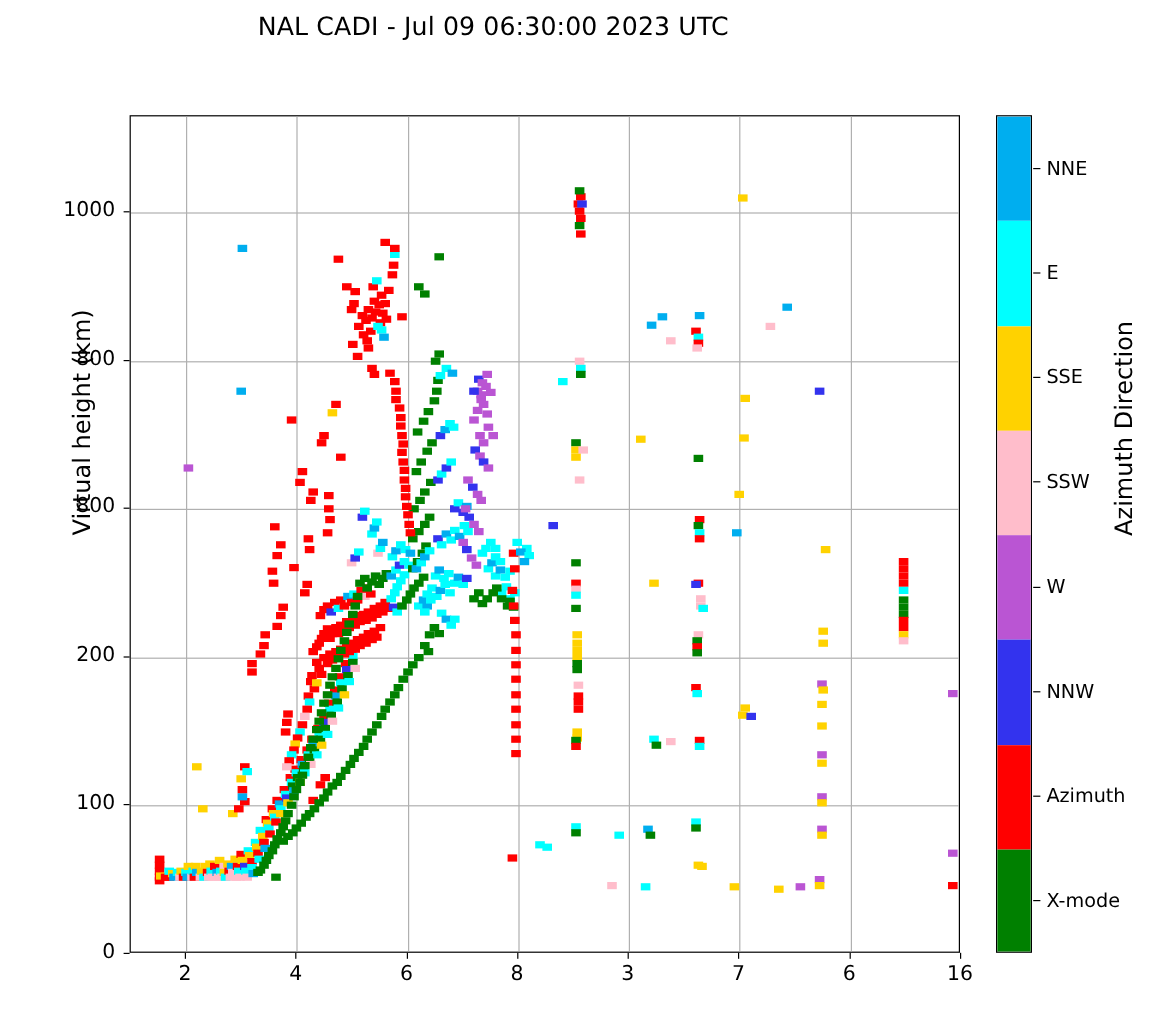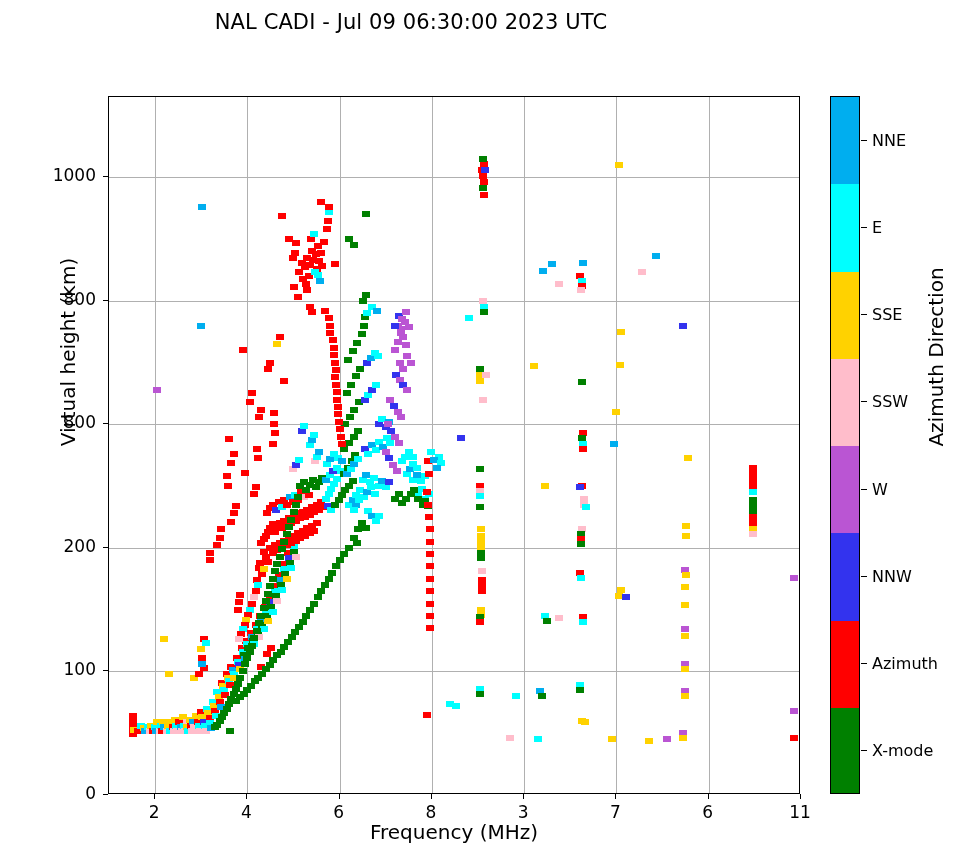--- a/index.html
+++ b/index.html
@@ -793,36 +793,35 @@
       <div class="xlab" style="left: 292.667px; top: 802px;">6</div>
       <div class="tick tickx" style="left: 414.933px; top: 794px;"></div>
       <div class="xlab" style="left: 384.933px; top: 802px;">8</div>
       <div class="tick tickx" style="left: 507.2px; top: 794px;"></div>
       <div class="xlab" style="left: 477.2px; top: 802px;">3</div>
       <div class="tick tickx" style="left: 599.467px; top: 794px;"></div>
       <div class="xlab" style="left: 569.467px; top: 802px;">7</div>
       <div class="tick tickx" style="left: 691.733px; top: 794px;"></div>
       <div class="xlab" style="left: 661.733px; top: 802px;">6</div>
       <div class="tick tickx" style="left: 784px; top: 794px;"></div>
-      <div class="xlab" style="left: 754px; top: 802px;">11</div>
+      <div class="xlab" style="left: 754px; top: 802px;">16</div>
       <div class="tick ticky" style="left: 87px; top: 794px;"></div>
       <div class="ylab" style="left: 18px; top: 783px;">0</div>
       <div class="tick ticky" style="left: 87px; top: 670.46px;"></div>
       <div class="ylab" style="left: 18px; top: 659.46px;">100</div>
       <div class="tick ticky" style="left: 87px; top: 546.92px;"></div>
       <div class="ylab" style="left: 18px; top: 535.92px;">200</div>
       <div class="tick ticky" style="left: 87px; top: 423.381px;"></div>
       <div class="ylab" style="left: 18px; top: 412.381px;">800</div>
       <div class="tick ticky" style="left: 87px; top: 299.841px;"></div>
       <div class="ylab" style="left: 18px; top: 288.841px;">800</div>
       <div class="tick ticky" style="left: 87px; top: 176.301px;"></div>
       <div class="ylab" style="left: 18px; top: 165.301px;">1000</div>
     </div>
 
-  <div id="xaxis-title">Frequency (MHz)</div>
   <div id="yaxis-title">Virtual height (km)</div>
 
   <div id="cbar">
       <div class="cseg" style="height: 87.25px; background: rgb(0, 174, 239);"></div>
       <div class="cseg" style="height: 87.25px; background: rgb(0, 255, 255);"></div>
       <div class="cseg" style="height: 87.25px; background: rgb(255, 210, 0);"></div>
       <div class="cseg" style="height: 87.25px; background: rgb(255, 189, 203);"></div>
       <div class="cseg" style="height: 87.25px; background: rgb(186, 85, 211);"></div>
       <div class="cseg" style="height: 87.25px; background: rgb(51, 51, 238);"></div>
       <div class="cseg" style="height: 87.25px; background: rgb(255, 0, 0);"></div>

